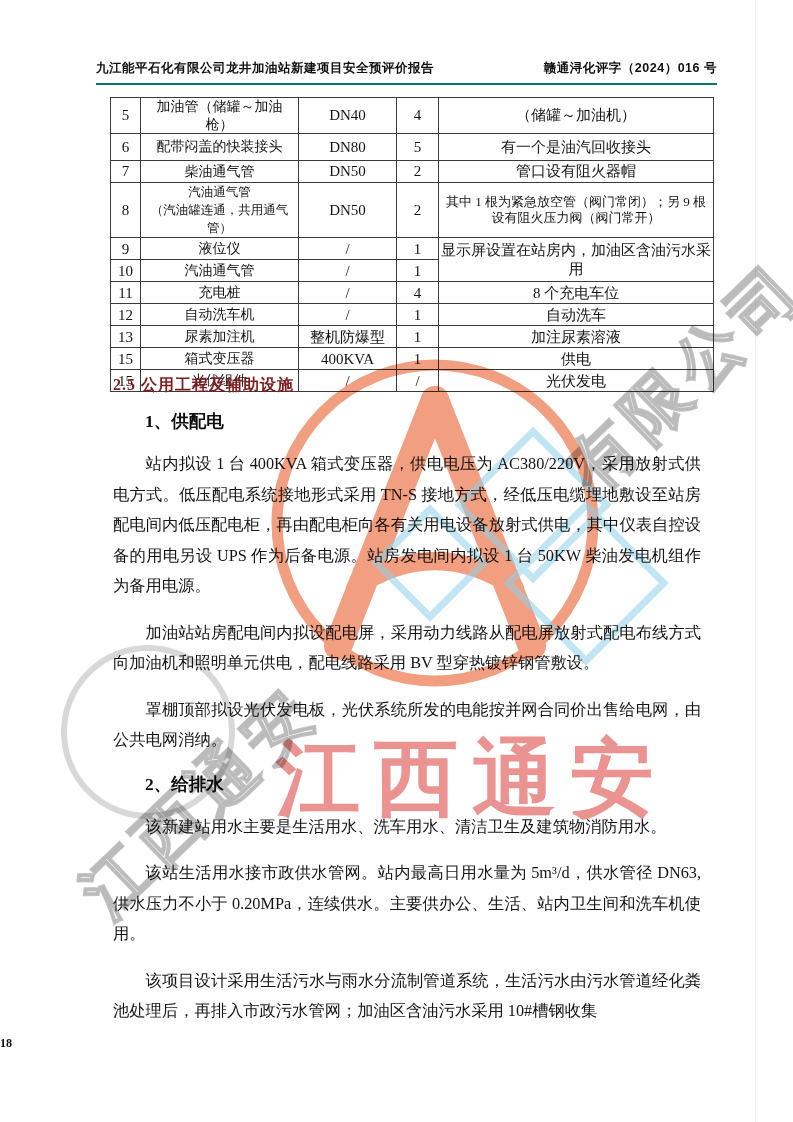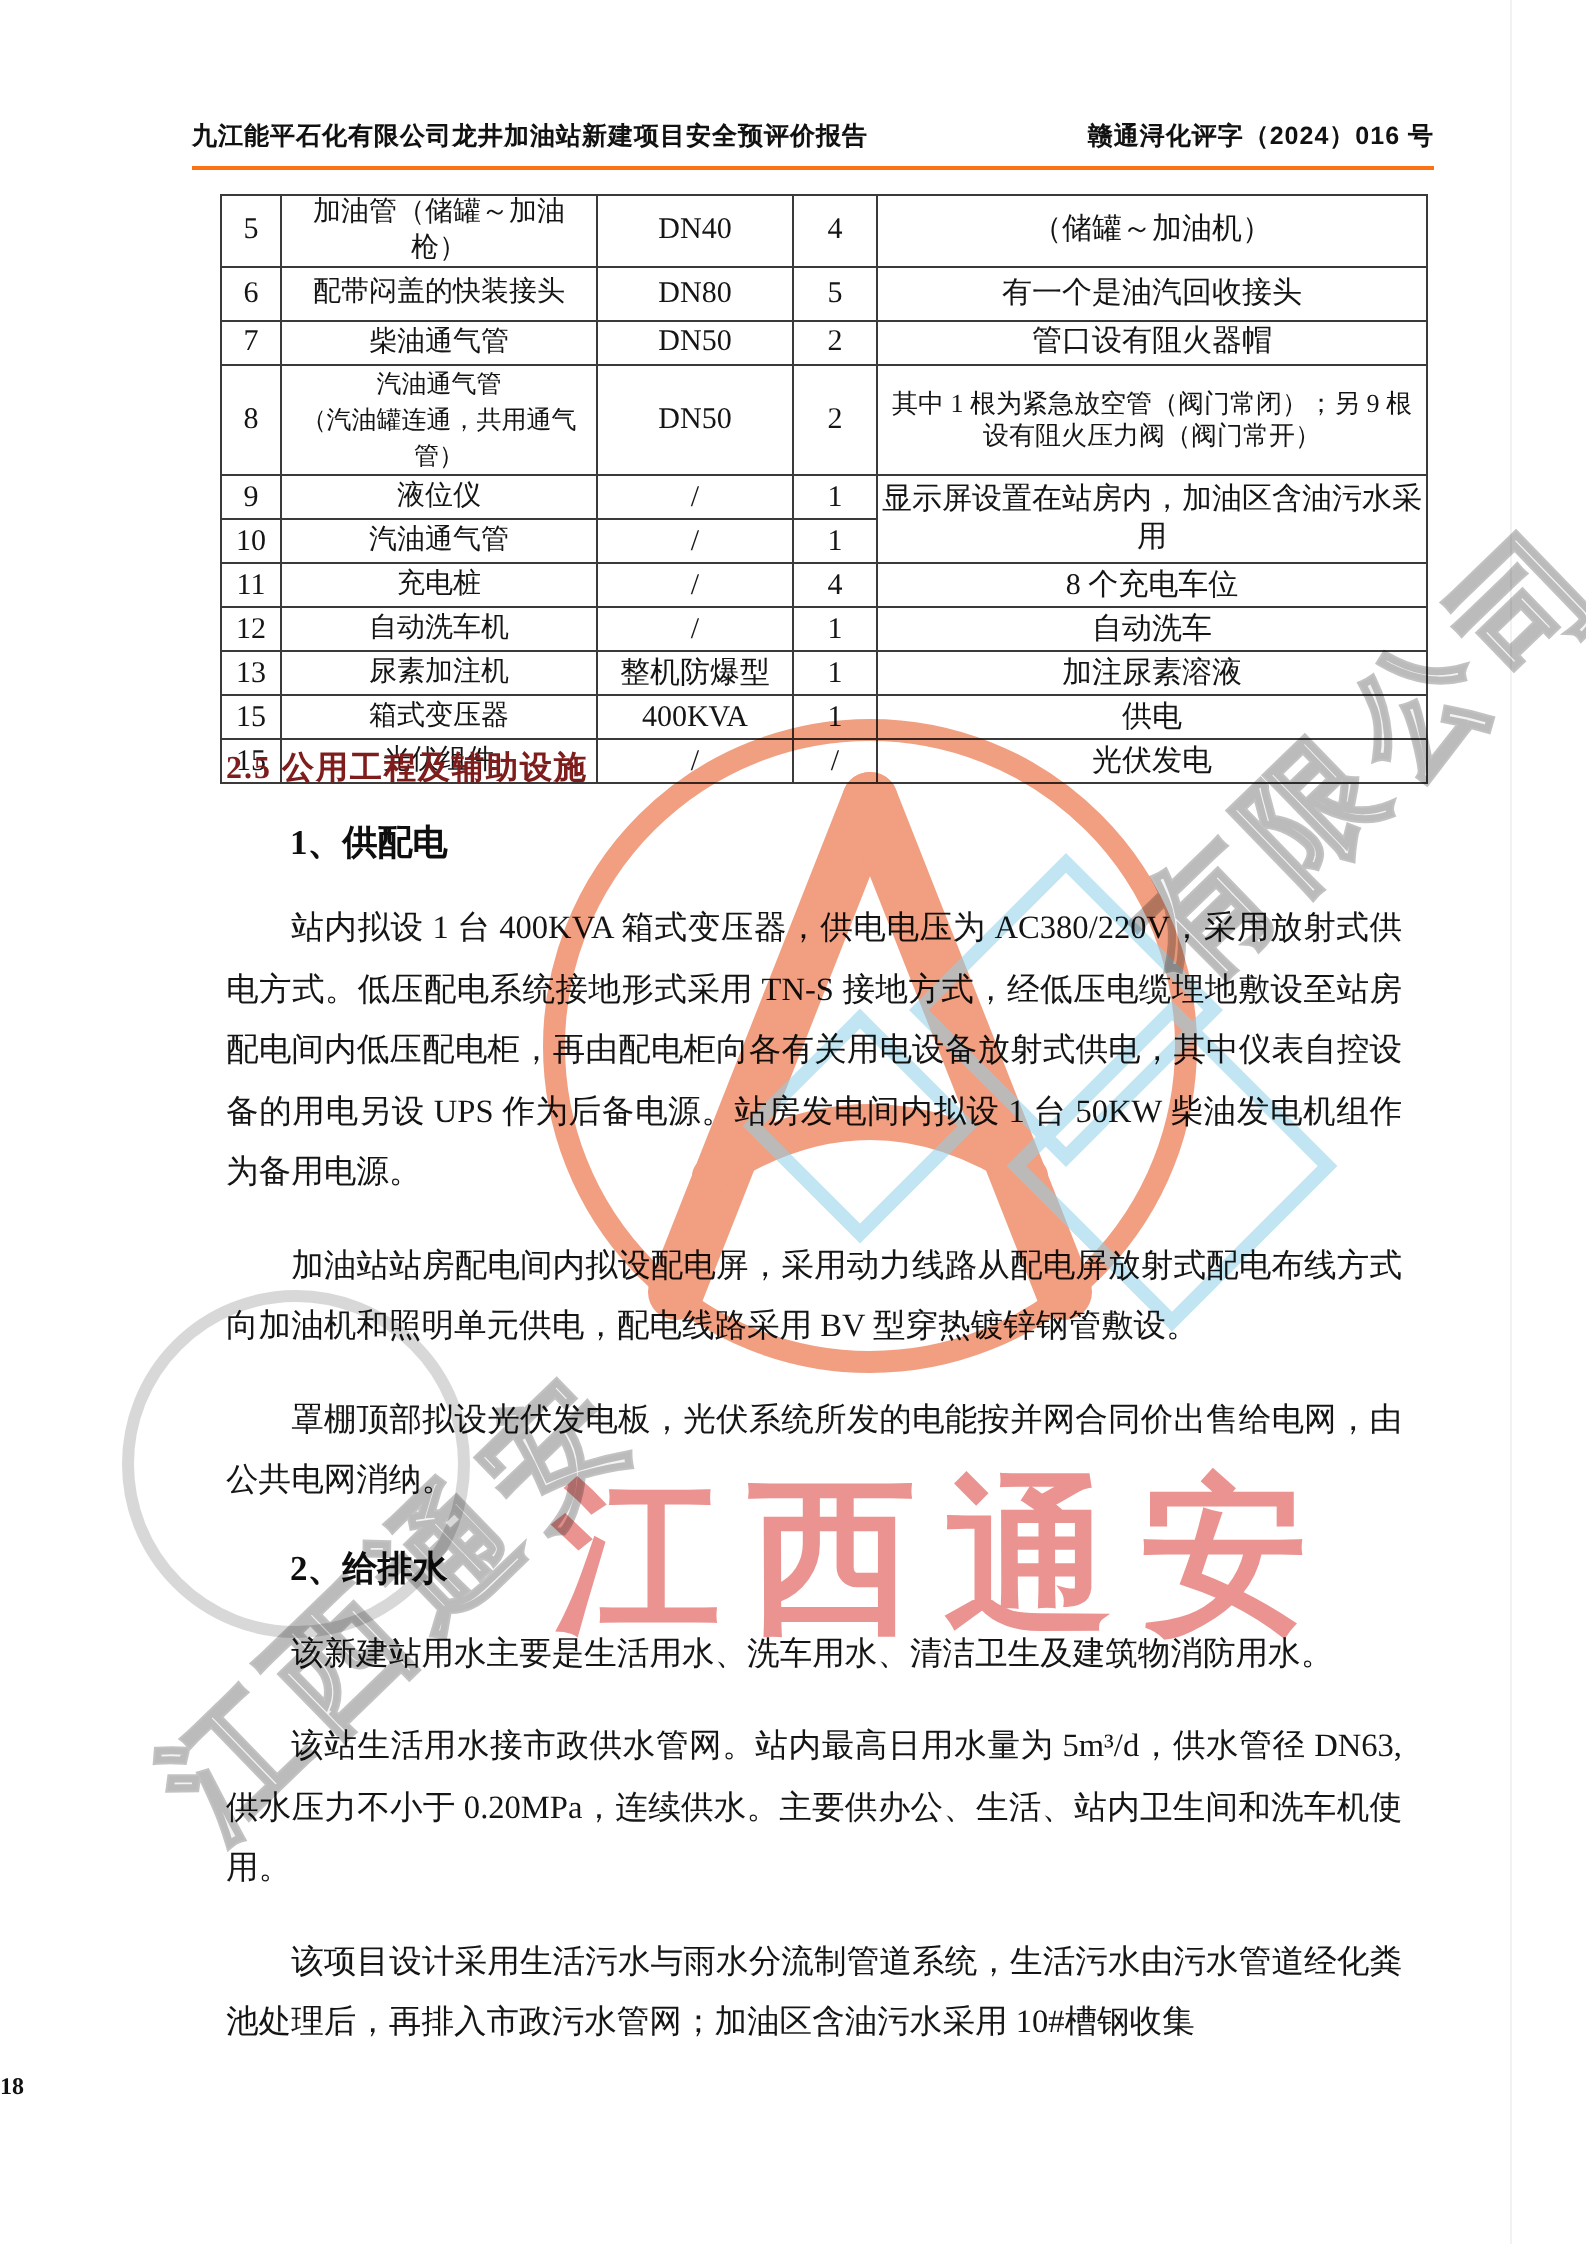--- a/index.html
+++ b/index.html
@@ -11,21 +11,21 @@
     overflow:hidden;
     font-family:"Liberation Serif","DejaVu Serif",serif;
     color:#1c1c1c;
   }
   .scan-edge{position:absolute;right:37px;top:0;bottom:0;width:1px;background:rgba(0,0,0,0.05);}
 
   
   .doc-header{
     position:absolute;left:96px;top:60px;width:621px;
     display:flex;justify-content:space-between;align-items:flex-end;
-    border-bottom:2px solid #f97316;padding-bottom:6px;
+    border-bottom:2px solid #0f766e;padding-bottom:6px;
     font-family:"Liberation Sans","DejaVu Sans",sans-serif;
     font-weight:bold;font-size:12.5px;letter-spacing:0.5px;color:#111;
   }
 
   
   table.equip{
     position:absolute;left:110px;top:97px;
     border-collapse:collapse;table-layout:fixed;width:603px;
     font-size:15px;color:#151515;
   }

